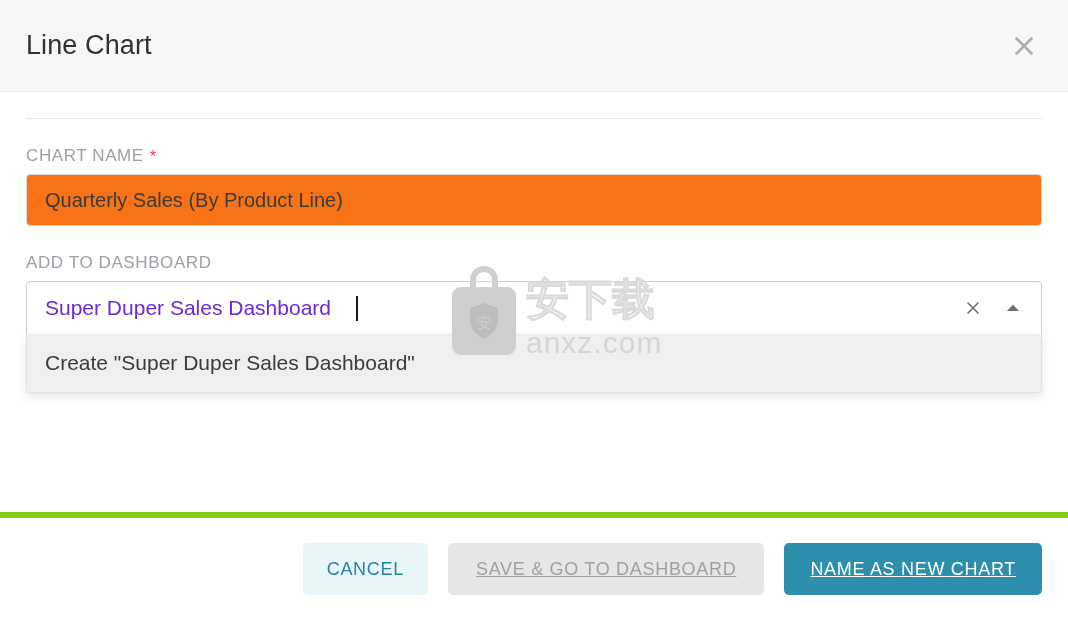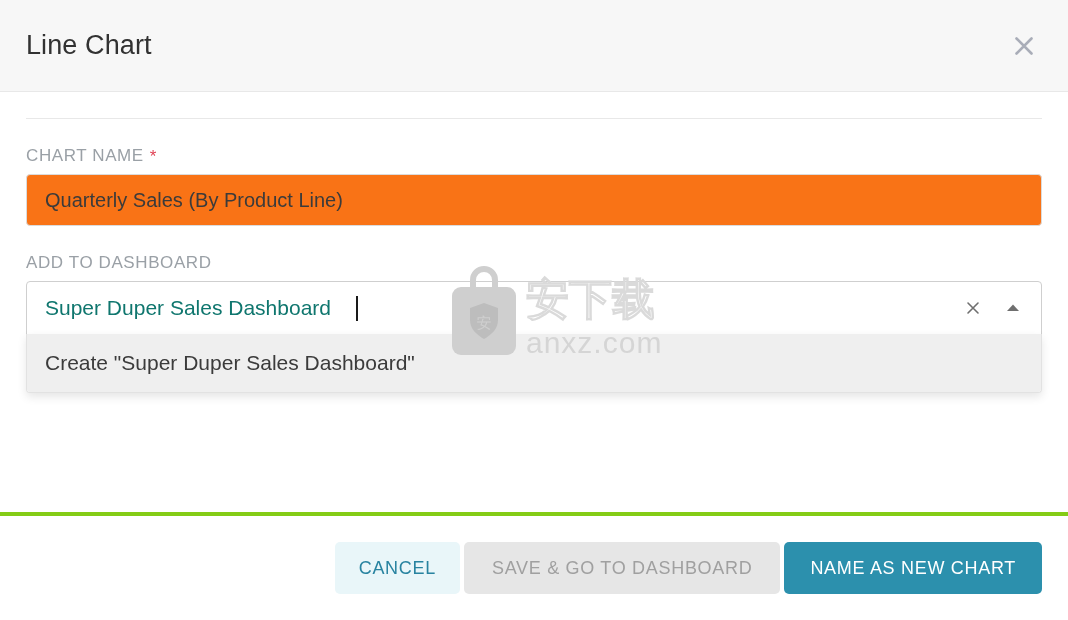--- a/index.html
+++ b/index.html
@@ -171,21 +171,21 @@
     background: #ffffff;
     display: flex;
     align-items: center;
     padding: 0 14px 0 18px;
     position: relative;
     z-index: 2;
   }
   .select-value {
     flex: 1 1 auto;
     font-size: 21px;
-    color: #0f766e;
+    color: #6d28d9;
     white-space: nowrap;
     overflow: hidden;
     display: flex;
     align-items: center;
     gap: 24px;
   }
   .caret {
     display: inline-block;
     width: 1.5px;
     height: 25px;
@@ -231,21 +231,21 @@
     cursor: pointer;
     background: #ffffff;
     white-space: nowrap;
   }
   .dd-option.active { background: #efefef; }
 
   
   .modal-footer {
     height: 108px;
     min-height: 108px;
-    border-top: 4px solid #84cc16;
+    border-top: 6px solid #84cc16;
     display: flex;
     align-items: center;
     justify-content: flex-end;
     padding: 0 26px;
     box-sizing: border-box;
     background: #ffffff;
     position: relative;
     z-index: 1;
   }
   .btn {
@@ -253,21 +253,21 @@
     font-size: 18px;
     letter-spacing: 0.7px;
     border: none;
     border-radius: 5px;
     height: 52px;
     padding: 0 24px;
     cursor: pointer;
     white-space: nowrap;
     line-height: 1;
   }
-  .btn + .btn { margin-left: 4px; }
+  .btn + .btn { margin-left: 20px; text-decoration: underline; }
   .btn-cancel {
     background: #e9f6f9;
     color: #2883a0;
   }
   .btn-disabled {
     background: #e6e6e6;
     color: #a0a0a0;
     cursor: not-allowed;
     padding: 0 28px;
   }

